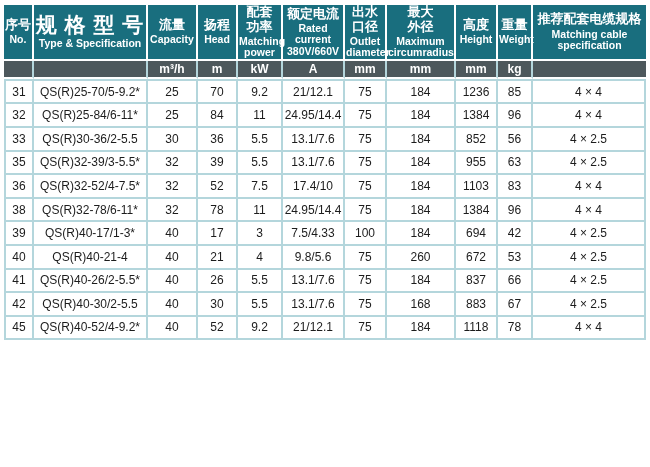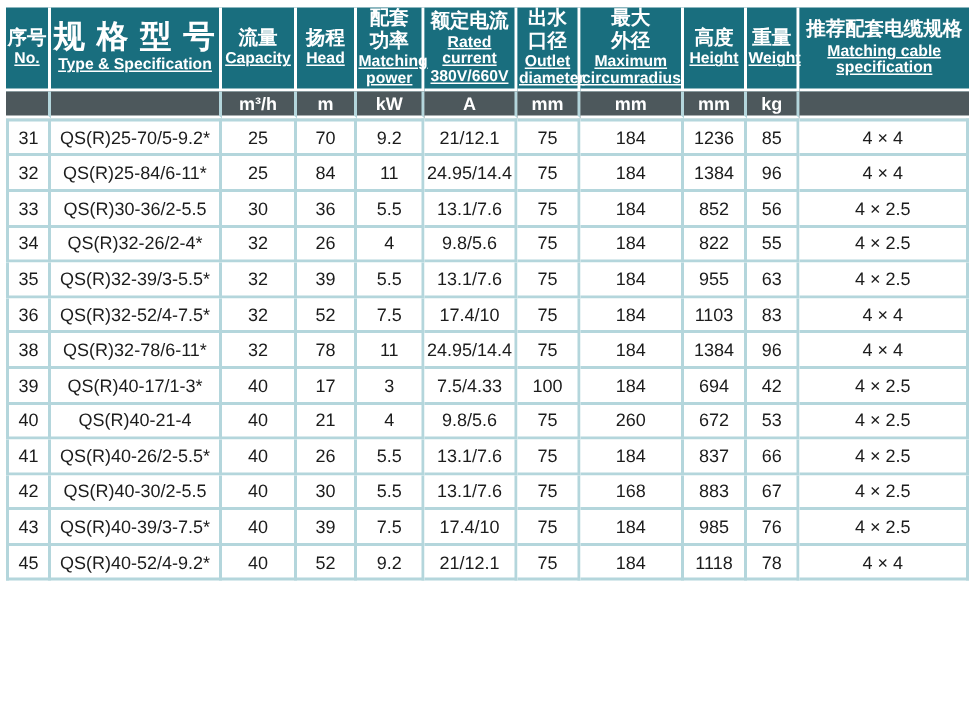--- a/index.html
+++ b/index.html
@@ -59,21 +59,20 @@
     font-size:21px;
     letter-spacing:1px;
     line-height:1.05;
   }
   .en{
     font-size:10.5px;
     font-weight:bold;
     line-height:1.08;
     margin-top:2px;
     white-space:pre-line;
-    text-decoration:underline;
   }
 
   tbody td{
     background:#ffffff;
     color:var(--body-text);
     font-size:12px;
     text-align:center;
     vertical-align:middle;
     height:21.6px;
     padding:0;
@@ -205,33 +204,20 @@
           <td>36</td>
           <td>5.5</td>
           <td>13.1/7.6</td>
           <td>75</td>
           <td>184</td>
           <td>852</td>
           <td>56</td>
           <td>4 × 2.5</td>
         </tr>
         <tr>
-          <td>34</td>
-          <td>QS(R)32-26/2-4*</td>
-          <td>32</td>
-          <td>26</td>
-          <td>4</td>
-          <td>9.8/5.6</td>
-          <td>75</td>
-          <td>184</td>
-          <td>822</td>
-          <td>55</td>
-          <td>4 × 2.5</td>
-        </tr>
-        <tr>
           <td>35</td>
           <td>QS(R)32-39/3-5.5*</td>
           <td>32</td>
           <td>39</td>
           <td>5.5</td>
           <td>13.1/7.6</td>
           <td>75</td>
           <td>184</td>
           <td>955</td>
           <td>63</td>
@@ -309,33 +295,20 @@
           <td>30</td>
           <td>5.5</td>
           <td>13.1/7.6</td>
           <td>75</td>
           <td>168</td>
           <td>883</td>
           <td>67</td>
           <td>4 × 2.5</td>
         </tr>
         <tr>
-          <td>43</td>
-          <td>QS(R)40-39/3-7.5*</td>
-          <td>40</td>
-          <td>39</td>
-          <td>7.5</td>
-          <td>17.4/10</td>
-          <td>75</td>
-          <td>184</td>
-          <td>985</td>
-          <td>76</td>
-          <td>4 × 2.5</td>
-        </tr>
-        <tr>
           <td>45</td>
           <td>QS(R)40-52/4-9.2*</td>
           <td>40</td>
           <td>52</td>
           <td>9.2</td>
           <td>21/12.1</td>
           <td>75</td>
           <td>184</td>
           <td>1118</td>
           <td>78</td>

